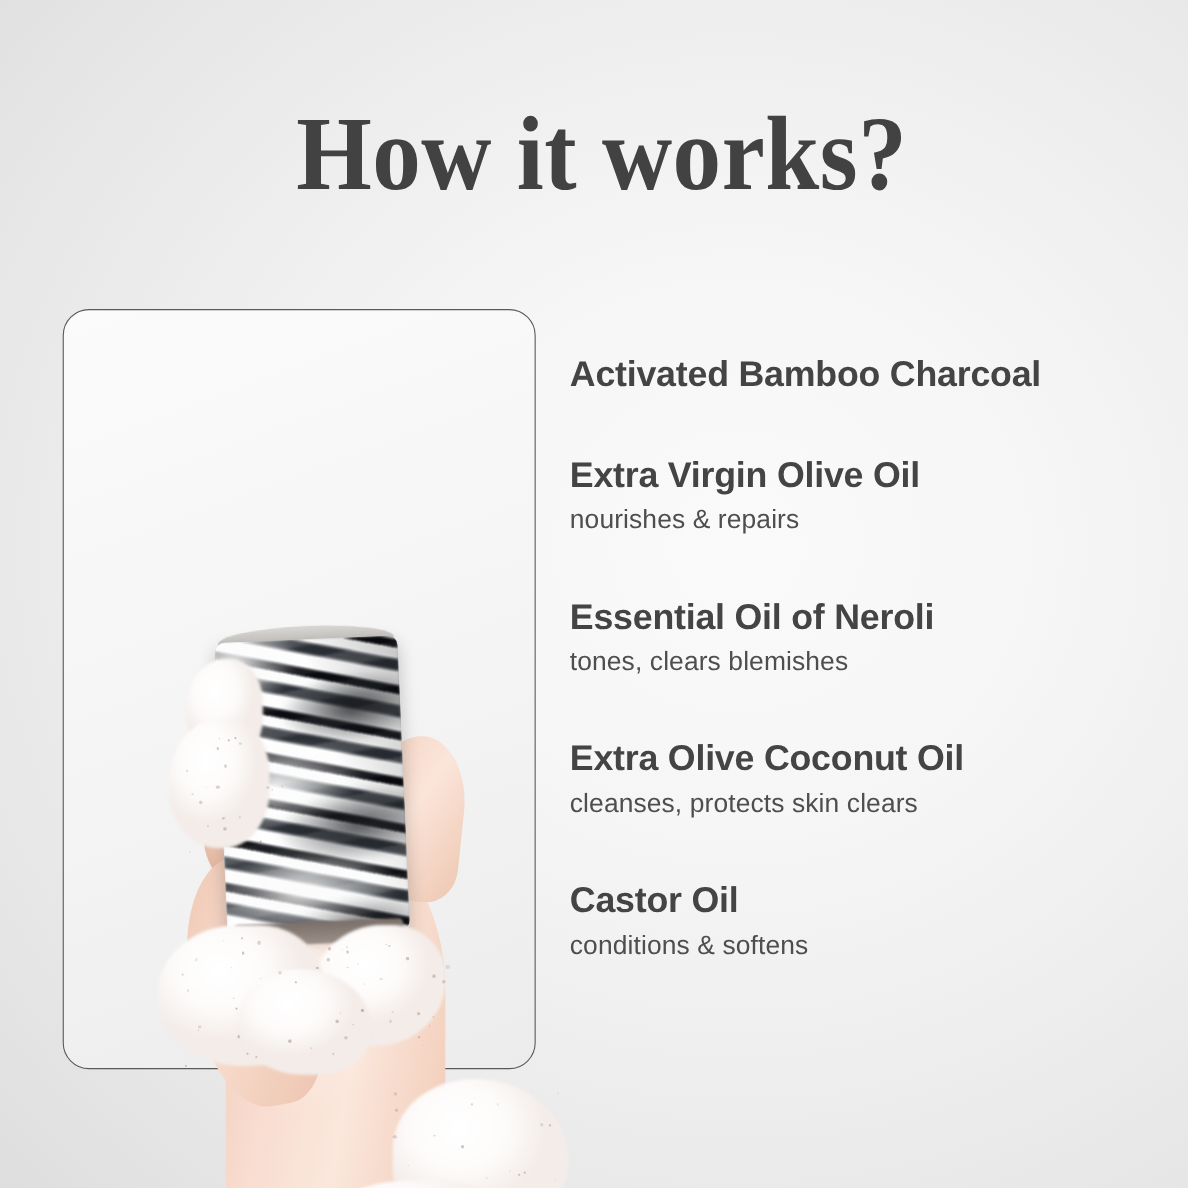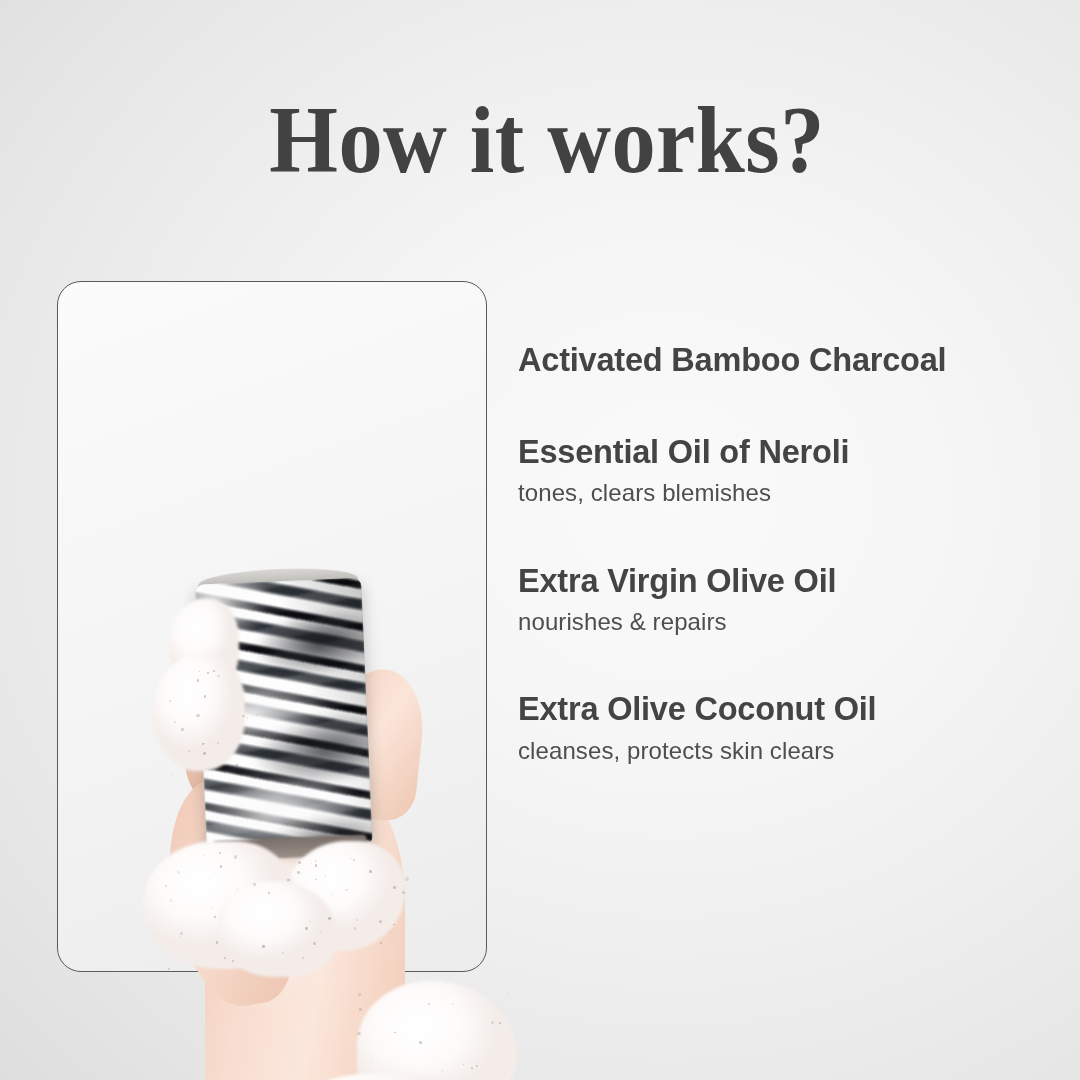--- a/index.html
+++ b/index.html
@@ -213,21 +213,20 @@
     border-radius: 50%;
     background: rgba(96,72,62,0.45);
   }
 
   
   .list {
     position: absolute;
     left: 518px;
     top: 322px;
     width: 540px;
-    margin-top: 20px;
   }
   .item { margin-bottom: 54px; }
   .item:last-child { margin-bottom: 0; }
   .item-title {
     font-family: "Liberation Sans", sans-serif;
     font-weight: 700;
     font-size: 32.5px;
     line-height: 1.16;
     color: #444444;
     letter-spacing: -0.2px;
@@ -377,30 +376,34 @@
       <div class="foam-speck" style="width: 1.70313px; height: 1.70313px; left: 253.6px; top: 581.762px; opacity: 0.34;"></div>
     </div>
 
   <div class="list">
 
     <div class="item">
       <div class="item-title">Activated Bamboo Charcoal</div>
     </div>
 
     <div class="item">
+      <div class="item-title">Extra Virgin Olive Oil</div>
+      <div class="item-sub">nourishes &amp; repairs</div>
+    </div>
+
+    <div class="item">
       <div class="item-title">Essential Oil of Neroli</div>
       <div class="item-sub">tones, clears blemishes</div>
-    </div>
-
-    <div class="item">
-      <div class="item-title">Extra Virgin Olive Oil</div>
-      <div class="item-sub">nourishes &amp; repairs</div>
     </div>
 
     <div class="item">
       <div class="item-title">Extra Olive Coconut Oil</div>
       <div class="item-sub">cleanses, protects skin clears</div>
     </div>
 
+    <div class="item">
+      <div class="item-title">Castor Oil</div>
+      <div class="item-sub">conditions &amp; softens</div>
+    </div>
 
   </div>
 
 </div>
 
 </body></html>

